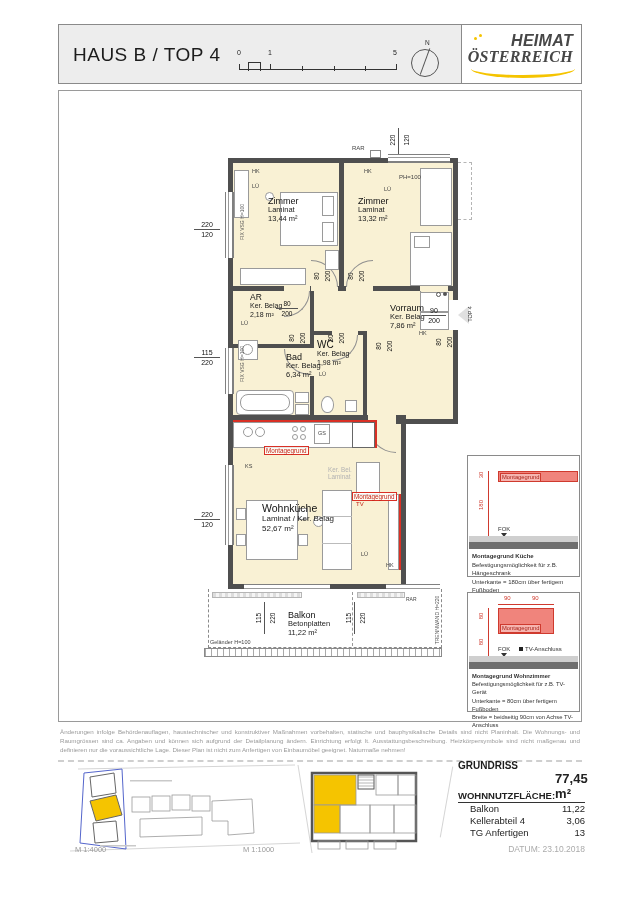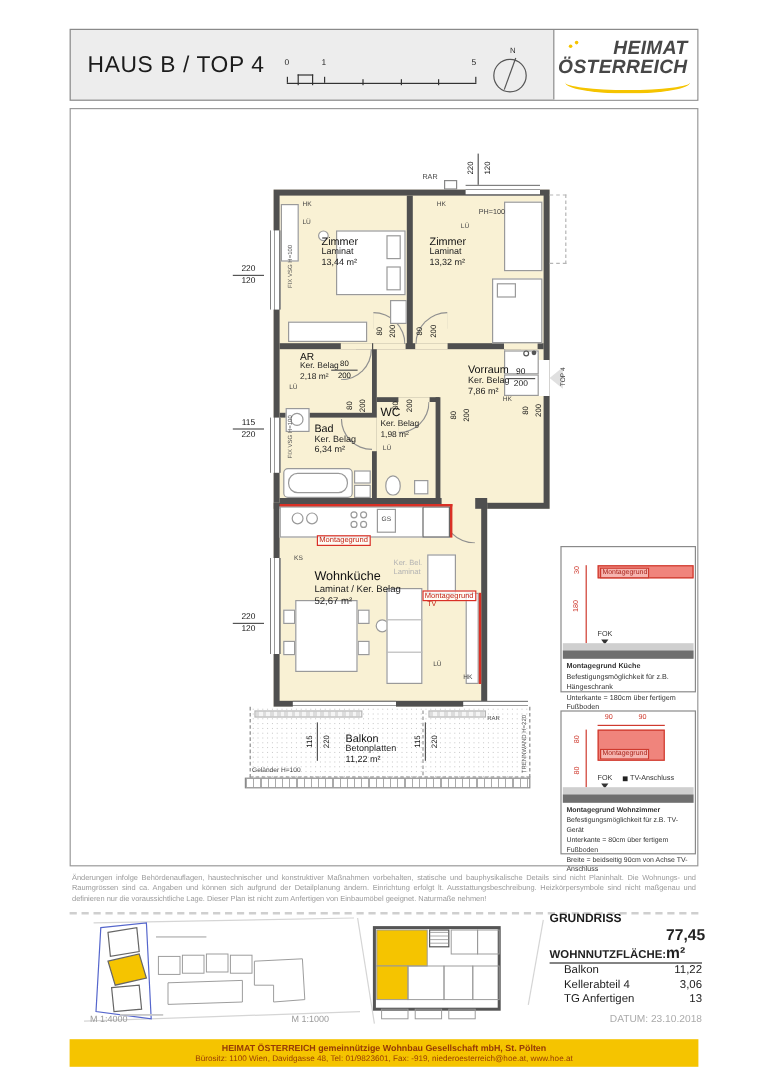--- a/index.html
+++ b/index.html
@@ -81,21 +81,21 @@
     </div>
 
     <div class="abs" style="left:348px;top:14px;width:36px;height:40px;">
       <div class="abs" style="left:4px;top:10px;width:26px;height:26px;border:1px solid #555;border-radius:50%;"></div>
       <div class="abs" style="left:4px;top:22px;width:28px;height:1px;background:#555;transform:rotate(-70deg);"></div>
       <div class="abs" style="left:18px;top:0;font-size:6.5px;color:#333;">N</div>
     </div>
 
     <div class="logo-cell">
       <div class="logo-t" style="top:8px;">HEIMAT</div>
-      <div class="logo-t" style="top:24px;">ÖSTERREICH</div>
+      <div class="logo-t" style="top:24px;font-family:Liberation Serif, serif;">ÖSTERREICH</div>
       <div class="swoosh"></div>
       <div class="ydot" style="left:12px;top:12px;"></div>
       <div class="ydot" style="left:17px;top:9px;"></div>
     </div>
   </div>
 
   <div class="planbox"></div>
 
   <div class="env" style="left:228px;top:158px;width:230px;height:266px;"></div>
   <div class="env" style="left:228px;top:419px;width:178px;height:170px;"></div>
@@ -203,31 +203,31 @@
   <div class="rlbl" style="left:250px;top:292px;">
     <div class="nm" style="font-size:8.5px;">AR</div>
     <div class="sb" style="font-size:7px;">Ker. Belag</div>
     <div class="sb" style="font-size:7px;">2,18 m²</div>
   </div>
   <div class="rlbl" style="left:390px;top:303px;">
     <div class="nm">Vorraum</div>
     <div class="sb">Ker. Belag</div>
     <div class="sb">7,86 m²</div>
   </div>
-  <div class="rlbl" style="left:262px;top:352px;">
+  <div class="rlbl" style="left:286px;top:352px;">
     <div class="nm">Bad</div>
     <div class="sb">Ker. Belag</div>
     <div class="sb">6,34 m²</div>
   </div>
   <div class="rlbl" style="left:317px;top:340px;">
     <div class="nm" style="font-size:10px;">WC</div>
     <div class="sb" style="font-size:7px;">Ker. Belag</div>
     <div class="sb" style="font-size:7px;">1,98 m²</div>
   </div>
-  <div class="rlbl" style="left:262px;top:474px;">
+  <div class="rlbl" style="left:262px;top:502px;">
     <div class="nm" style="font-size:10.5px;line-height:12px;">Wohnküche</div>
     <div class="sb" style="font-size:8px;line-height:9.5px;">Laminat / Ker. Belag</div>
     <div class="sb" style="font-size:8px;line-height:9.5px;">52,67 m²</div>
   </div>
   <div class="rlbl" style="left:288px;top:610px;">
     <div class="nm">Balkon</div>
     <div class="sb">Betonplatten</div>
     <div class="sb">11,22 m²</div>
   </div>
   <div class="grey2" style="left:328px;top:466px;">
@@ -397,18 +397,14 @@
       <span>Kellerabteil 4</span>
         <span>3,06</span>
     </div>
     <div class="sum-row" style="padding-left:12px;">
       <span>TG Anfertigen</span>
         <span>13</span>
     </div>
     <div class="sum-date">DATUM: 23.10.2018</div>
   </div>
 
-  <div class="foot">
-    <div class="l1">HEIMAT ÖSTERREICH gemeinnützige Wohnbau Gesellschaft mbH, St. Pölten</div>
-    <div class="l2">Bürositz: 1100 Wien, Davidgasse 48, Tel: 01/9823601, Fax: -919, niederoesterreich@hoe.at, www.hoe.at</div>
-  </div>
 
 </div>
 
 </body></html>

